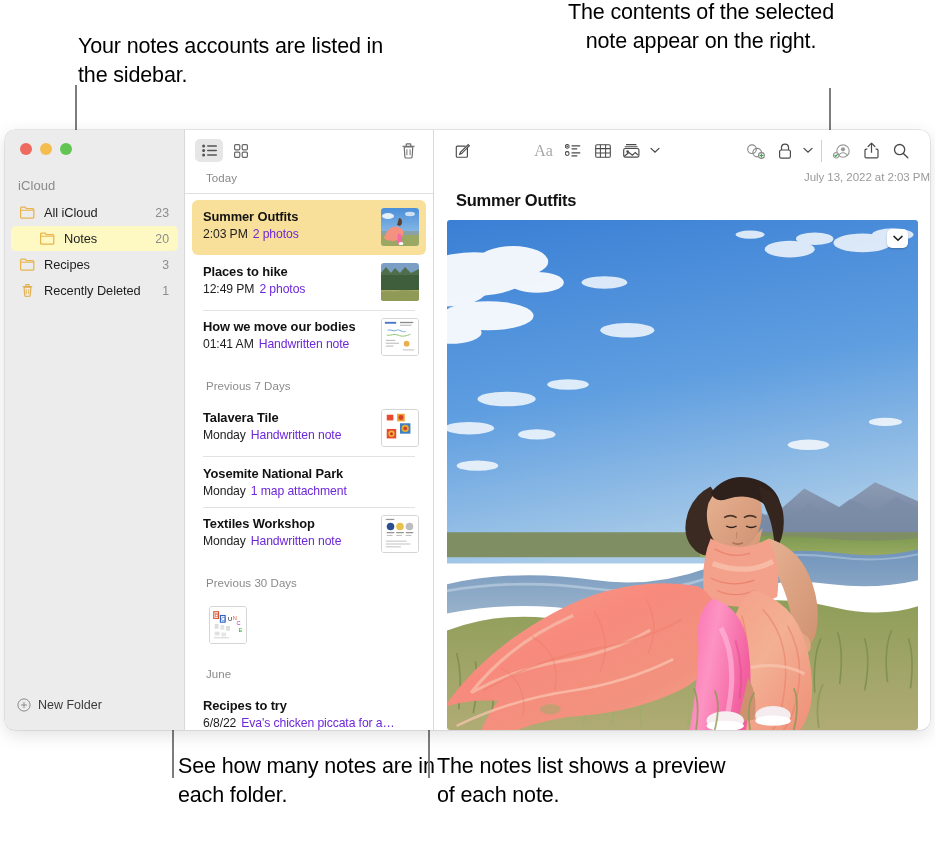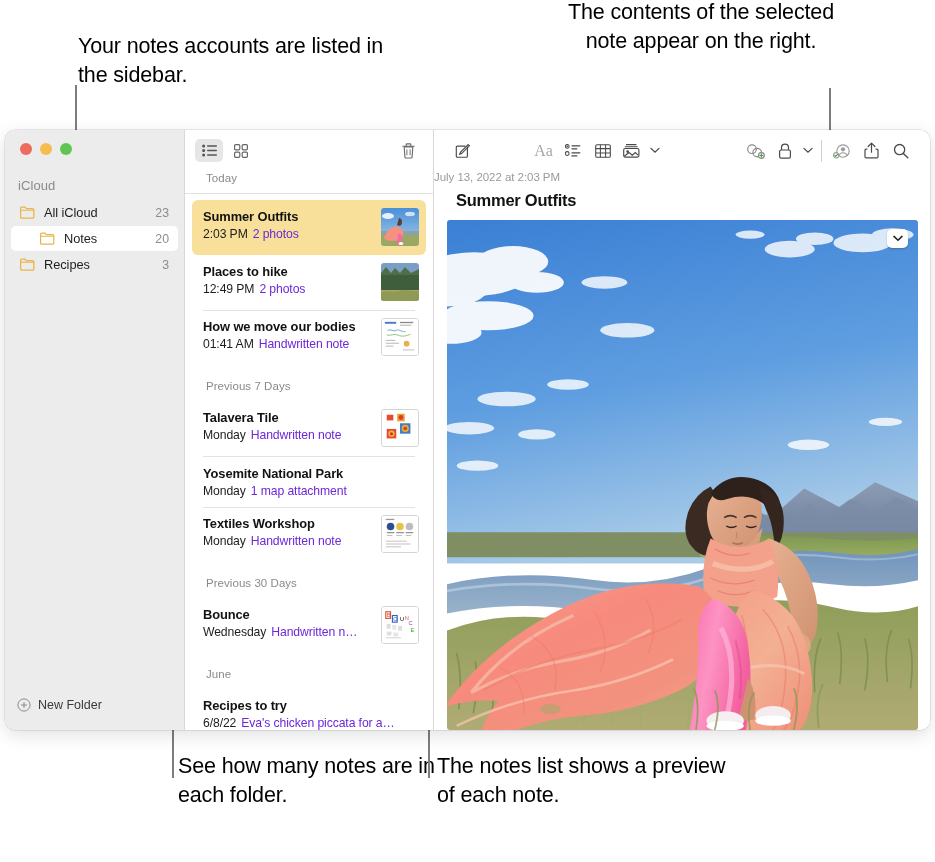--- a/index.html
+++ b/index.html
@@ -78,21 +78,21 @@
 
   .folder-list { padding: 0 6px; flex: 1; }
   .folder-row {
     display: flex;
     align-items: center;
     height: 25px;
     border-radius: 5px;
     padding: 0 9px 0 8px;
     margin-bottom: 1px;
   }
-  .folder-row.selected { background: #ffffff; padding-left: 28px; }
+  .folder-row.selected { background: #fef9c3; padding-left: 28px; }
   .folder-icon { width: 17px; height: 17px; flex-shrink: 0; margin-right: 8px; }
   .folder-name {
     font-size: 12.8px;
     color: #1d1d1d;
     flex: 1;
     white-space: nowrap;
     overflow: hidden;
     text-overflow: ellipsis;
     letter-spacing: -0.05px;
   }
@@ -207,21 +207,21 @@
   .tb-icon {
     width: 30px; height: 26px;
     display: flex; align-items: center; justify-content: center;
   }
   .tb-spacer-lg { width: 52px; }
   .tb-spacer-xl { width: 80px; }
   .tb-sep { width: 0.5px; height: 22px; background: #d0d0d0; margin: 0 6px; }
   .chev { margin-left: 1px; }
 
   .detail-date {
-    text-align: left;
+    text-align: right;
     font-size: 11.5px;
     color: #9a9a9a;
     letter-spacing: -0.05px;
     padding-bottom: 8px;
   }
   .detail-title {
     font-size: 16.5px;
     font-weight: bold;
     color: #121212;
     padding: 0 0 10px 22px;
@@ -304,20 +304,31 @@
         <span class="folder-icon">
           <svg viewBox="0 0 17 17" class="photo-svg">
               <path d="M1.6 4.3a1.1 1.1 0 0 1 1.1-1.1h3.4l1.3 1.5h6.3a1.1 1.1 0 0 1 1.1 1.1v7.2a1.1 1.1 0 0 1-1.1 1.1H2.7a1.1 1.1 0 0 1-1.1-1.1z" fill="none" stroke="#e8b44b" stroke-width="1.25"></path>
               <path d="M1.7 6.2h13.1" stroke="#e8b44b" stroke-width="1.1" fill="none"></path>
             </svg>
         </span>
         <span class="folder-name">Recipes</span>
         <span class="folder-count">3</span>
       </div>
 
+      <div class="folder-row">
+        <span class="folder-icon">
+          <svg viewBox="0 0 17 17" class="photo-svg">
+              <path d="M5.1 5.2h6.8l-.6 8.2a1 1 0 0 1-1 .9H6.7a1 1 0 0 1-1-.9z" fill="none" stroke="#e0af50" stroke-width="1.15"></path>
+              <path d="M3.8 4.6h9.4M6.8 4.5V3.3a.7.7 0 0 1 .7-.7h2a.7.7 0 0 1 .7.7v1.2" fill="none" stroke="#e0af50" stroke-width="1.15"></path>
+              <path d="M7.3 7.2v5M9.7 7.2v5" stroke="#e0af50" stroke-width="0.9"></path>
+            </svg>
+        </span>
+        <span class="folder-name">Recently Deleted</span>
+        <span class="folder-count">1</span>
+      </div>
     </div>
 
     <div class="new-folder">
       <span class="plus-circle">
         <svg viewBox="0 0 14 14" class="photo-svg">
             <circle cx="7" cy="7" r="6.1" fill="none" stroke="#8a8a8a" stroke-width="1"></circle>
             <path d="M7 4.1v5.8M4.1 7h5.8" stroke="#8a8a8a" stroke-width="1"></path>
           </svg>
       </span>
       <span>New Folder</span>
@@ -487,24 +498,20 @@
               <rect x="4" y="32" width="16" height="1.1" fill="#c4c4c4"></rect>
             </svg>
         </div>
       </div>
 
       <div class="section-gap"></div>
 
       <div class="section-head">Previous 30 Days</div>
 
       <div class="note-row">
-        <div class="note-text">
-          <div class="note-title">Bounce</div>
-          <div class="note-meta"><span>Wednesday</span><span class="preview">Handwritten n…</span></div>
-        </div>
         <div class="thumb doc">
           <svg viewBox="0 0 38 38" class="photo-svg">
               <rect width="38" height="38" fill="#fff"></rect>
               <rect x="4" y="5" width="5" height="7" fill="none" stroke="#d8542f" stroke-width="1.2"></rect>
               <text x="5" y="11" font-size="6" fill="#d8542f" font-family="sans-serif">B</text>
               <rect x="11" y="9" width="5" height="7" fill="none" stroke="#2f62c8" stroke-width="1.2"></rect>
               <text x="12" y="15" font-size="6" fill="#2f62c8" font-family="sans-serif">O</text>
               <text x="19" y="15" font-size="6" fill="#000" font-family="sans-serif">U</text>
               <text x="24" y="14" font-size="6" fill="#d86030" font-family="sans-serif">N</text>
               <text x="28" y="19" font-size="6" fill="#a830c8" font-family="sans-serif">C</text>

